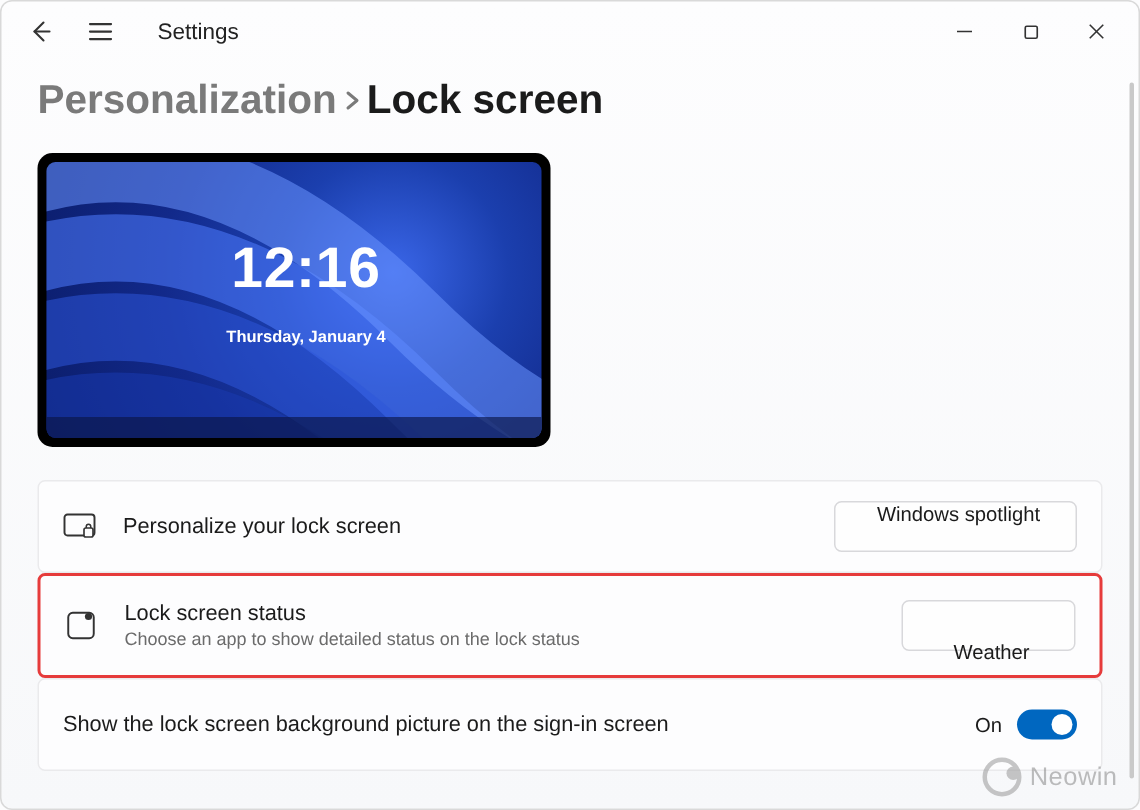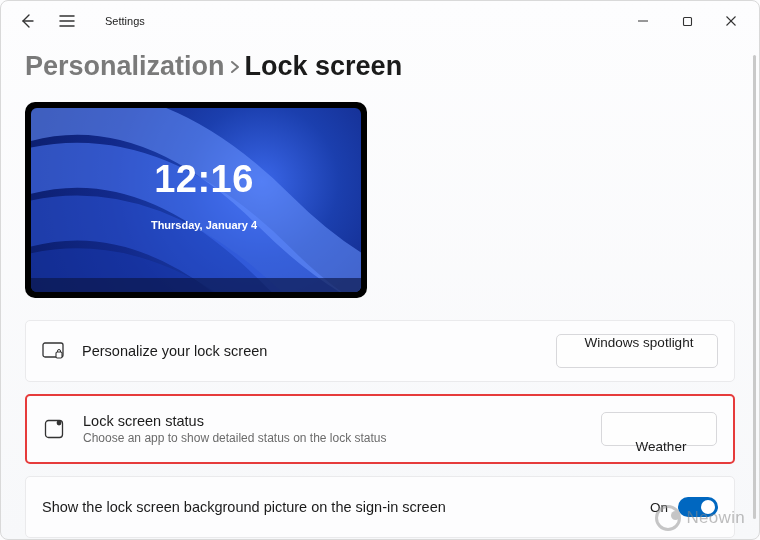--- a/index.html
+++ b/index.html
@@ -1,42 +1,42 @@
 <!DOCTYPE html>
 <html><head>
 <meta charset="utf-8">
 <style>
   * { box-sizing: border-box; margin: 0; padding: 0; font-family: "Segoe UI", Arial, sans-serif; }
   html, body { width: 760px; height: 540px; overflow: hidden; background: #fcfcfd; }
   .window { width: 760px; height: 540px; border: 1px solid #d9d9d9; border-radius: 8px; background: linear-gradient(#fdfdfe, #f7f8fa); position: relative; }
   .titlebar { height: 40px; display: flex; align-items: center; padding: 0 6px 0 14px; }
   .tb-left { display: flex; align-items: center; gap: 16px; }
   .back-btn, .ham-btn { width: 24px; height: 24px; display: flex; align-items: center; justify-content: center; color: #333; border-radius: 4px; }
-  .app-title { font-size: 11px; color: #222; margin-left: 10px; }
+  .app-title { font-size: 15px; color: #222; margin-left: 10px; }
   .tb-right { margin-left: auto; display: flex; }
   .win-btn { width: 44px; height: 30px; display: flex; align-items: center; justify-content: center; color: #333; }
 
   .content { position: absolute; top: 40px; left: 0; right: 0; bottom: 0; padding: 8px 24px 0 24px; overflow: hidden; }
   .scroll-ind { position: absolute; right: 3px; top: 54px; width: 3px; bottom: 20px; background: #c9c9c9; border-radius: 2px; }
 
   .breadcrumb { display: flex; align-items: center; gap: 4px; margin: 2px 0 20px 0; }
   .bc-parent { font-size: 27px; font-weight: 600; color: #7a7a7a; }
   .bc-sep { color: #7a7a7a; }
   .bc-current { font-size: 27px; font-weight: 600; color: #1b1b1b; }
 
   .preview-wrap { width: 342px; height: 196px; border-radius: 10px; background: #000; padding: 6px; margin-bottom: 22px; position: relative; }
   .preview-screen { width: 100%; height: 100%; border-radius: 6px; overflow: hidden; position: relative; background: radial-gradient(circle at 70% 40%, #3a66e8 0%, #1b3fae 30%, #12298a 60%, #0b1d6a 100%); }
   .wave { position: absolute; inset: -30% -30% -30% -30%; }
   .wave path { fill: none; stroke-width: 34; stroke-linecap: round; opacity: 0.55; }
   .clock { position: absolute; top: 50px; left: 16px; right: 0; text-align: center; color: #fff; }
   .clock-time { font-size: 38px; font-weight: 600; letter-spacing: 0.5px; }
   .clock-date { font-size: 11px; font-weight: 600; margin-top: 18px; }
   .preview-taskbar { position: absolute; bottom: 0; left: 0; right: 0; height: 14px; background: rgba(10,22,70,0.65); }
 
-  .setting-row { background: #fdfdfe; border: 1px solid #eaeaec; border-radius: 5px; height: 62px; display: flex; align-items: center; padding: 0 16px; margin-bottom: 12px; }
+  .setting-row { background: #fdfdfe; border: 1px solid #eaeaec; border-radius: 5px; height: 62px; display: flex; align-items: center; padding: 0 16px; margin-bottom: 0; }
   .setting-row.tall { height: 70px; }
   .setting-row.highlighted { border: 2.5px solid #e63b3b; border-radius: 5px; }
   .row-icon { width: 22px; height: 22px; margin-right: 18px; display: flex; align-items: center; justify-content: center; color: #333; flex-shrink: 0; }
   .row-text { display: flex; flex-direction: column; }
   .row-title { font-size: 14.5px; color: #1b1b1b; }
   .row-sub { font-size: 12px; color: #6b6b6b; margin-top: 2px; }
   .row-ctrl { margin-left: auto; display: flex; align-items: center; gap: 10px; }
 
   .dropdown { height: 34px; border: 1px solid #d8d8db; border-radius: 5px; background: #fefefe; display: flex; align-items: center; padding: 0 10px 0 14px; gap: 26px; font-size: 13.5px; color: #1b1b1b; flex-direction: column; }
   .dropdown .dd-icon { width: 18px; height: 18px; }

